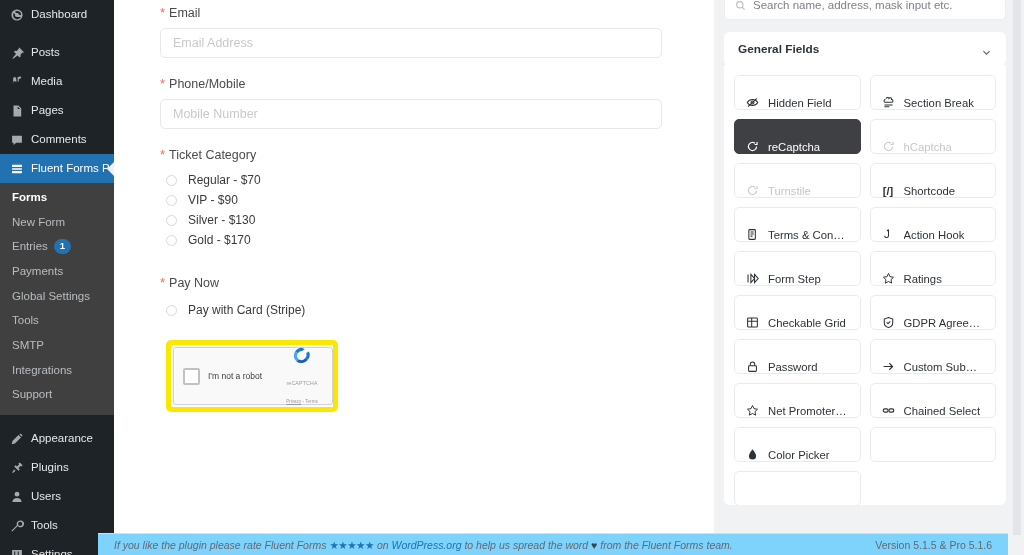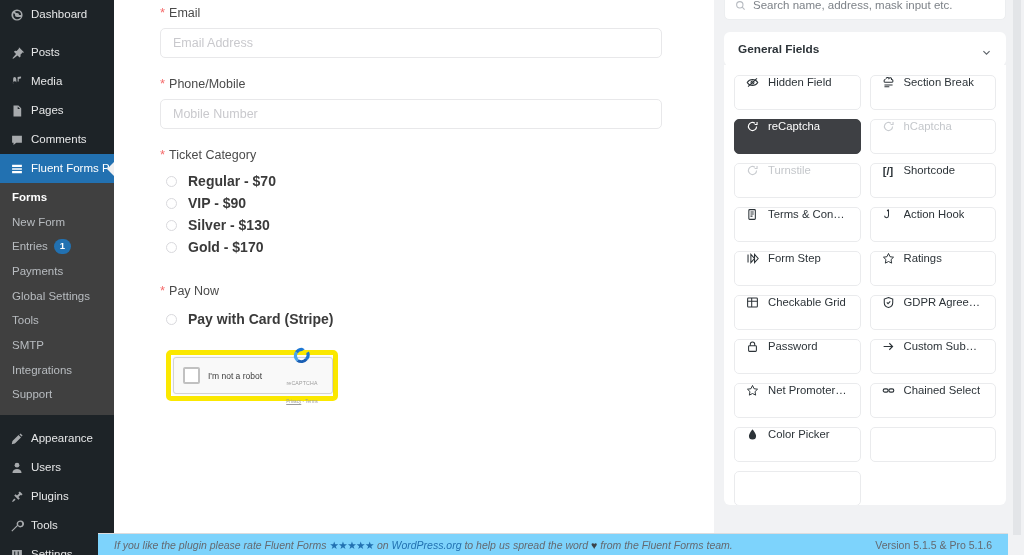--- a/index.html
+++ b/index.html
@@ -58,29 +58,29 @@
     display: flex; align-items: center; font-family: "Liberation Sans", sans-serif;
   }
   .fgroup { margin-bottom: 19px; }
   .fgroup.first { padding-top: 6px; }
   .radio-list { margin-top: 2px; }
   .radio-row { display: flex; align-items: center; gap: 11px; padding: 3px 0 3px 6px; }
   .radio-dot {
     width: 11px; height: 11px; border-radius: 50%; border: 1px solid #d9d9dd; background: #fff; flex: 0 0 11px;
   }
   .radio-txt { font-size: 12.5px; color: #555; }
-  .radio-txt.bold { font-weight: bold; color: #3a3a3a; font-size: 14px; }
+  .radio-txt.bold { font-weight: normal; color: #3a3a3a; font-size: 12px; }
 
   
   .captcha-hl {
     border: 5px solid #fbe800; border-radius: 5px; width: 172px; padding: 2px;
     margin: 20px 0 0 6px; background: #fff;
   }
   .captcha-box {
-    width: 160px; height: 37px; background: #f9f9f9; border: 1px solid #d3d3d3; border-radius: 3px;
+    width: 160px; height: 58px; background: #f9f9f9; border: 1px solid #d3d3d3; border-radius: 3px;
     display: flex; align-items: center; padding: 0 9px; position: relative;
     box-shadow: 0 0 3px rgba(0,0,0,0.07);
   }
   .cb-check {
     width: 17px; height: 17px; border: 2px solid #c1c1c1; background: #fff; border-radius: 2px; flex: 0 0 17px;
   }
   .cb-txt { font-size: 8.5px; color: #3c3c3c; margin-left: 8px; }
   .cb-brand { margin-left: auto; text-align: center; width: 42px; }
   .cb-logo { width: 22px; height: 22px; margin: 0 auto 1px; }
   .cb-name { font-size: 5.2px; color: #9b9b9b; letter-spacing: .2px; line-height: 1.1; }
@@ -113,21 +113,21 @@
   .acc-title.open { color: #1a87f5; }
   .chev { width: 11px; height: 11px; color: #5b6167; }
   .chev.open { color: #1a87f5; }
   .panel-body {
     background: #fff; border-radius: 0 0 6px 6px; margin-top: -1px; padding: 10px 10px 0 10px;
     height: 440px; overflow: hidden;
   }
   .grid { display: grid; grid-template-columns: 1fr 1fr; gap: 9px; }
   .fbtn {
     border: 1px solid #eaebed; border-radius: 5px; background: #fff; height: 35px;
-    display: flex; align-items: flex-start; gap: 9px; padding: 0 11px; font-size: 11.3px; color: #2c3338;
+    display: flex; align-items: flex-end; gap: 9px; padding: 0 11px; font-size: 11.3px; color: #2c3338;
     cursor: pointer; overflow: hidden; white-space: nowrap;
   }
   .fbtn .fic { width: 13px; height: 13px; flex: 0 0 13px; display: flex; align-items: center; justify-content: center; color: #2c3338; }
   .fbtn .fic svg { width: 13px; height: 13px; }
   .fbtn.sel { background: #3e4044; border-color: #3e4044; color: #fff; }
   .fbtn.sel .fic { color: #fff; }
   .fbtn.dis { color: #c4c7cb; }
   .fbtn.dis .fic { color: #c9ccd0; }
   .fbtn .lbl { overflow: hidden; text-overflow: ellipsis; }
 
@@ -240,33 +240,33 @@
         <span class="ic">
           <svg viewBox="0 0 20 20">
               <path d="M15 2l-1.5 1.5 3 3L18 5l-3-3zM12.2 4.3L3.5 13l-1 4.5 4.5-1 8.7-8.7-3.5-3.5z"></path>
             </svg>
         </span>
         <span>Appearance</span>
       </div>
       <div class="sb-item">
         <span class="ic">
           <svg viewBox="0 0 20 20">
+              <path d="M14 2l-2 2 1 1-3 3-2-2-2 2 6 6 2-2-2-2 3-3 1 1 2-2-4-4zM6 12l-3 4 1 1 4-3-2-2z"></path>
+            </svg>
+        </span>
+        <span>Plugins</span>
+      </div>
+      <div class="sb-item">
+        <span class="ic">
+          <svg viewBox="0 0 20 20">
               <circle cx="10" cy="6" r="3.4"></circle>
               <path d="M3.5 17c0-3.6 2.9-5.6 6.5-5.6s6.5 2 6.5 5.6H3.5z"></path>
             </svg>
         </span>
         <span>Users</span>
-      </div>
-      <div class="sb-item">
-        <span class="ic">
-          <svg viewBox="0 0 20 20">
-              <path d="M14 2l-2 2 1 1-3 3-2-2-2 2 6 6 2-2-2-2 3-3 1 1 2-2-4-4zM6 12l-3 4 1 1 4-3-2-2z"></path>
-            </svg>
-        </span>
-        <span>Plugins</span>
       </div>
       <div class="sb-item">
         <span class="ic">
           <svg viewBox="0 0 20 20">
               <path d="M14.5 2a5 5 0 00-4.6 6.9L2 16.8 3.2 18l7.9-7.9A5 5 0 1014.5 2zm0 2a3 3 0 110 6 3 3 0 010-6z"></path>
             </svg>
         </span>
         <span>Tools</span>
       </div>
       <div class="sb-item">

